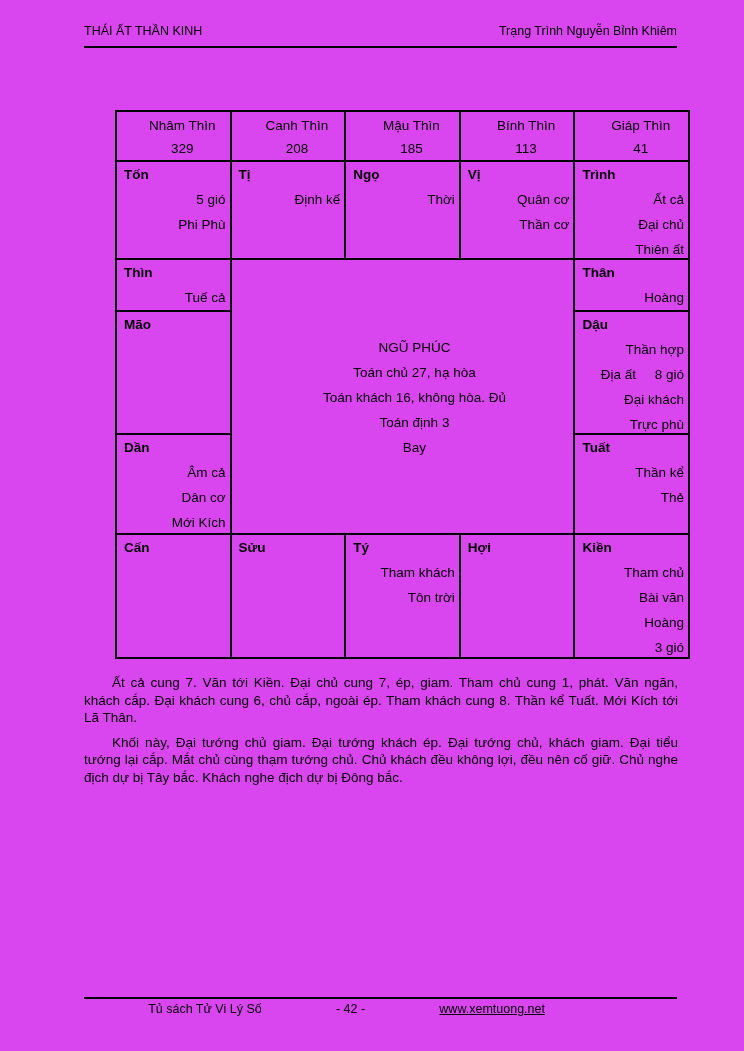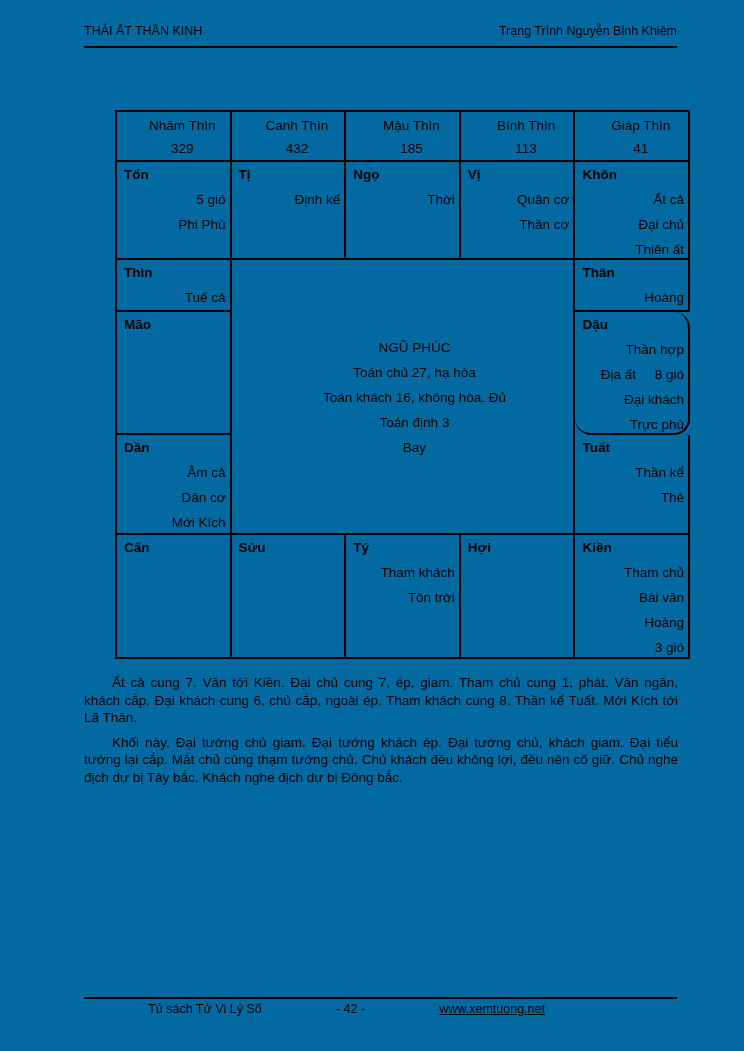--- a/index.html
+++ b/index.html
@@ -1,17 +1,17 @@
 <!DOCTYPE html>
 <html><head>
 <meta charset="utf-8">
 <style>
   html,body{margin:0;padding:0;background:#888;}
   .page{
-    position:relative;width:744px;height:1051px;background:#0369a1;
+    position:relative;width:744px;height:1051px;background:#d946ef;
     font-family:"Liberation Sans","DejaVu Sans",sans-serif;color:#000;
     overflow:hidden;
   }
   
   .running-header{
     position:absolute;left:84px;top:24px;width:593px;
     display:flex;justify-content:space-between;align-items:flex-end;
     font-size:12.5px;line-height:15px;
   }
   .header-rule{position:absolute;left:84px;top:46px;width:593px;height:2px;background:#000;}
@@ -72,21 +72,21 @@
   <div class="header-rule"></div>
 
   <div class="chart">
 
     <div class="cell year-cell">
       <div class="year-name">Nhâm Thìn</div>
       <div class="year-num">329</div>
     </div>
     <div class="cell year-cell">
       <div class="year-name">Canh Thìn</div>
-      <div class="year-num">432</div>
+      <div class="year-num">208</div>
     </div>
     <div class="cell year-cell">
       <div class="year-name">Mậu Thìn</div>
       <div class="year-num">185</div>
     </div>
     <div class="cell year-cell">
       <div class="year-name">Bính Thìn</div>
       <div class="year-num">113</div>
     </div>
     <div class="cell year-cell">
@@ -106,21 +106,21 @@
     <div class="cell">
       <div class="cell-label">Ngọ</div>
       <div class="cell-line">Thời</div>
     </div>
     <div class="cell">
       <div class="cell-label">Vị</div>
       <div class="cell-line">Quân cơ</div>
       <div class="cell-line">Thần cơ</div>
     </div>
     <div class="cell">
-      <div class="cell-label">Khôn</div>
+      <div class="cell-label">Trình</div>
       <div class="cell-line">Ất cả</div>
       <div class="cell-line">Đại chủ</div>
       <div class="cell-line">Thiên ất</div>
     </div>
 
     <div class="cell" style="grid-column:1;grid-row:3;">
       <div class="cell-label">Thìn</div>
       <div class="cell-line">Tuế cả</div>
     </div>
     <div class="cell" style="grid-column:1;grid-row:4;">
@@ -138,21 +138,21 @@
       <div class="cell-line">Toán chủ 27, hạ hòa</div>
       <div class="cell-line">Toán khách 16, không hòa. Đủ</div>
       <div class="cell-line">Toán định 3</div>
       <div class="cell-line">Bay</div>
     </div>
 
     <div class="cell" style="grid-column:5;grid-row:3;">
       <div class="cell-label">Thân</div>
       <div class="cell-line">Hoàng</div>
     </div>
-    <div class="cell" style="grid-column:5;grid-row:4;border-radius:16px;">
+    <div class="cell" style="grid-column:5;grid-row:4;">
       <div class="cell-label">Dậu</div>
       <div class="cell-line">Thần hợp</div>
       <div class="cell-line">Địa ất     8 gió</div>
       <div class="cell-line">Đại khách</div>
       <div class="cell-line">Trực phù</div>
     </div>
     <div class="cell" style="grid-column:5;grid-row:5;">
       <div class="cell-label">Tuất</div>
       <div class="cell-line">Thần kể</div>
       <div class="cell-line">Thẻ</div>

